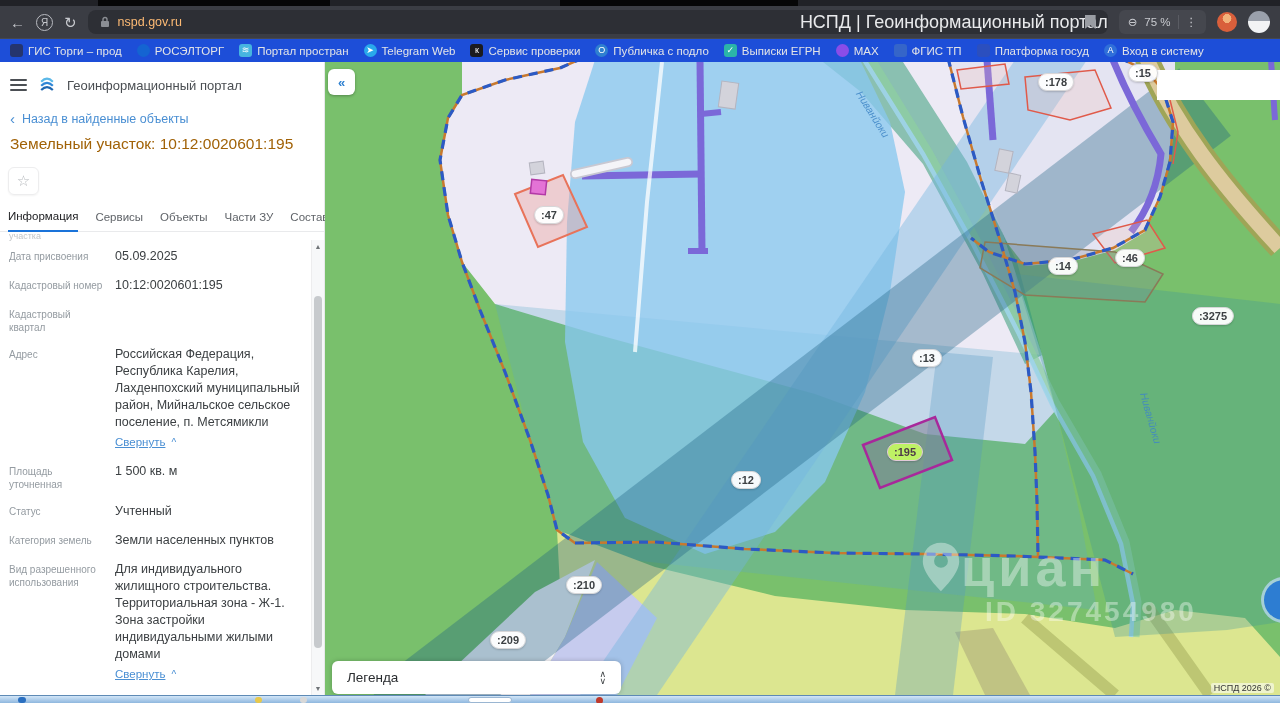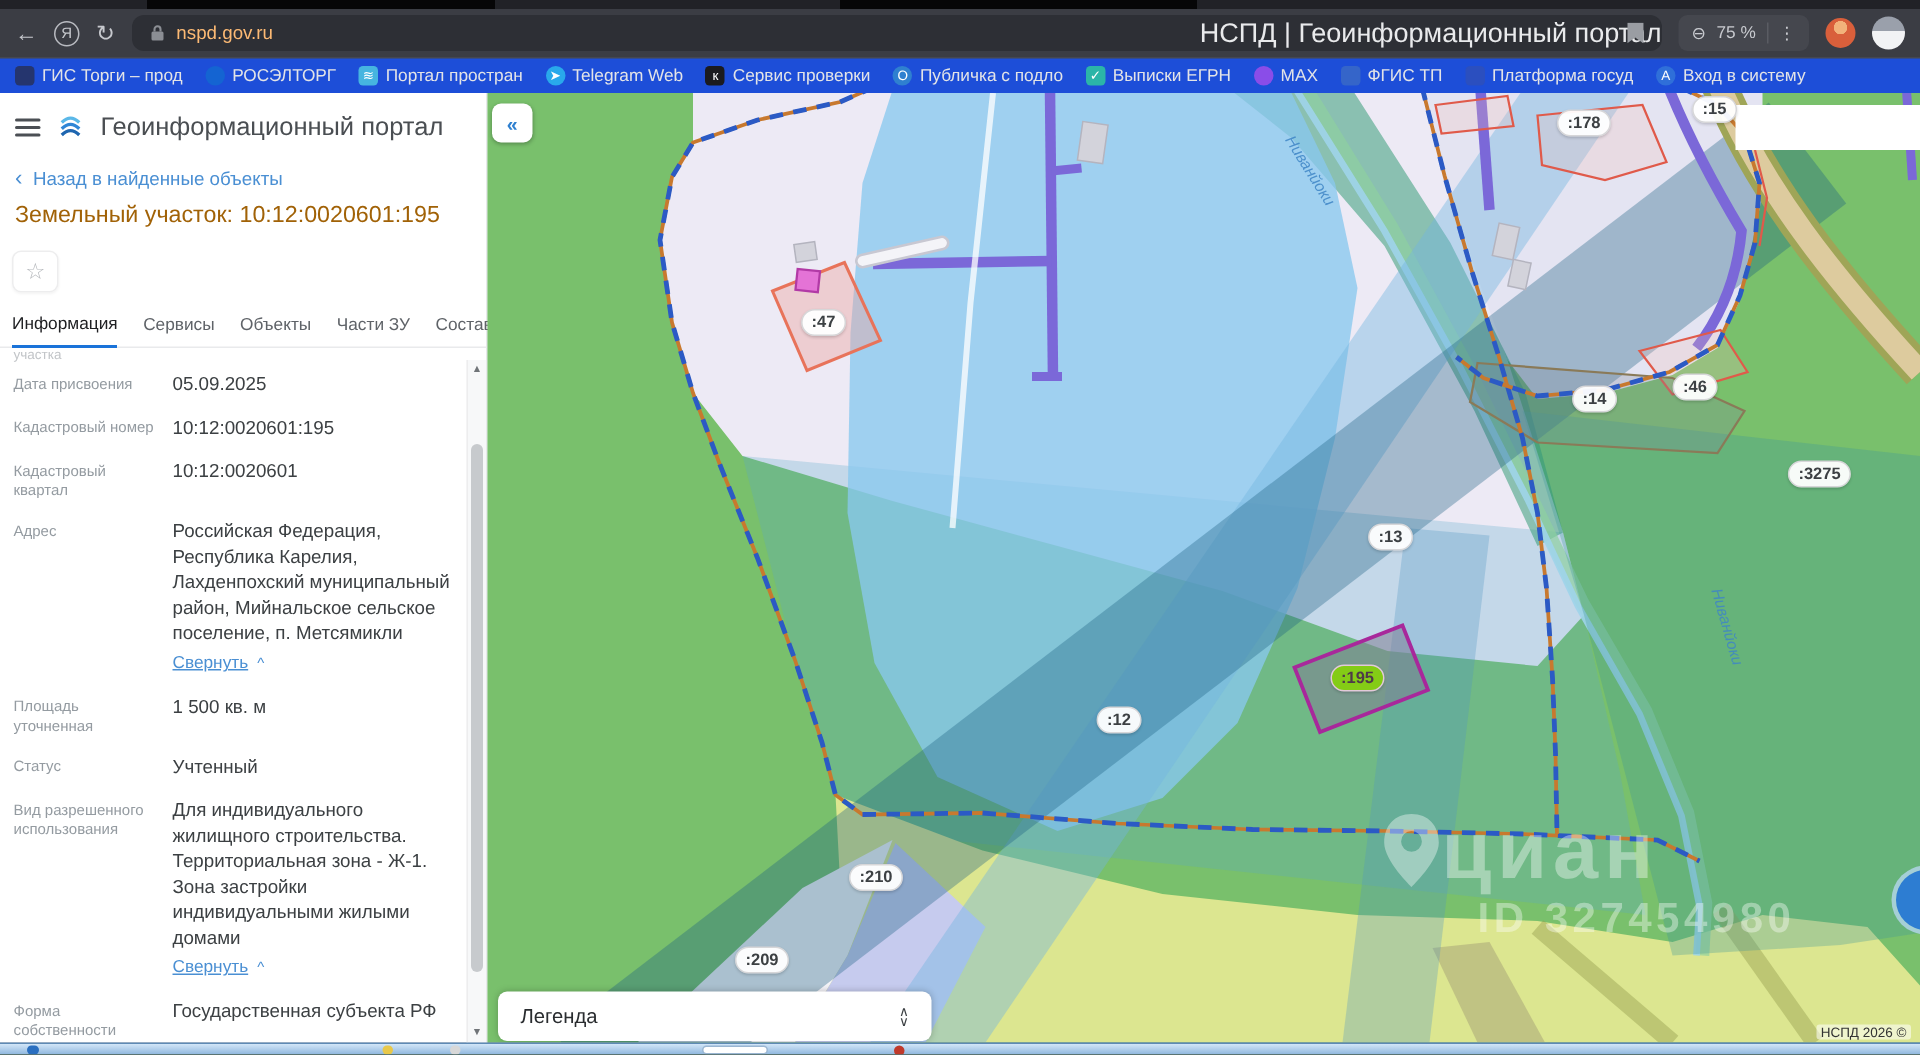--- a/index.html
+++ b/index.html
@@ -33,21 +33,21 @@
   
   .main{display:flex;height:633px;background:#fff;}
   .sidebar{width:325px;background:#fff;position:relative;flex:none;border-right:1px solid #e7e8ea;}
   .map{flex:1;position:relative;overflow:hidden;background:#79c06c;}
   .map-svg{position:absolute;left:0;top:0;}
 
   
   .sb-header{display:flex;align-items:center;gap:10px;padding:13px 10px 8px;}
   .burger{display:flex;flex-direction:column;gap:3px;width:17px;}
   .burger i{height:2px;background:#4b4f54;border-radius:1px;}
-  .sb-title{font-size:17px;color:#4a4e52;}
+  .sb-title{font-size:13px;color:#4a4e52;}
   .back-row{padding:9px 10px 2px;color:#4a8fd3;font-size:12.5px;display:flex;gap:7px;align-items:center;}
   .back-chev{font-size:15px;line-height:10px;}
   .obj-title{padding:7px 10px 2px;font-size:15.5px;color:#a16207;}
   .star-btn{margin:12px 8px 2px;width:31px;height:28px;border:1px solid #ededee;border-radius:6px;
     color:#b6b9bd;font-size:15px;display:flex;align-items:center;justify-content:center;
     box-shadow:0 1px 2px rgba(0,0,0,.05);}
   .tabs-row{display:flex;align-items:flex-end;gap:17px;padding:12px 8px 0;border-bottom:1px solid #e9eaec;position:relative;}
   .tab{font-size:11.5px;color:#5f6368;padding-bottom:8px;white-space:nowrap;}
   .tab.active{color:#202124;border-bottom:2px solid #1a73d9;margin-bottom:-1px;}
   .tab-next{width:18px;height:18px;border:1px solid #e2e2e4;border-radius:3px;color:#1a73d9;font-size:9px;
@@ -62,21 +62,21 @@
   .clink-t{text-decoration:underline;}
   .caret{font-size:10px;}
   .sb-scroll{position:absolute;right:0;top:178px;bottom:0;width:13px;background:#f7f8f9;border-left:1px solid #ededee;}
   .sb-scroll .arr{position:absolute;left:0;right:0;text-align:center;font-size:7px;color:#707478;}
   .sb-scroll .thumb{position:absolute;left:2px;right:2px;top:56px;height:352px;background:#c7cacd;border-radius:4px;}
 
   
   .map-label{position:absolute;transform:translate(-50%,-50%);background:rgba(255,255,255,.95);
     border:1px solid #d6d6d8;border-radius:9px;padding:0 6px;font-size:11px;font-weight:bold;
     color:#3c4043;line-height:16px;box-shadow:0 1px 2px rgba(0,0,0,.18);white-space:nowrap;}
-  .map-label.sel{background:#84cc16;border-color:#e2cada;color:#4e3a49;}
+  .map-label.sel{background:#bef264;border-color:#e2cada;color:#4e3a49;}
   .river-label{position:absolute;color:#3f86c6;font-size:10.5px;font-style:italic;opacity:.85;white-space:nowrap;}
   .collapse-btn{position:absolute;left:3px;top:7px;width:27px;height:26px;background:#fff;border-radius:6px;
     color:#2f80d0;font-size:13px;font-weight:bold;display:flex;align-items:center;justify-content:center;
     box-shadow:0 1px 3px rgba(0,0,0,.3);}
   .blank-box{position:absolute;left:832px;top:8px;width:123px;height:30px;background:#fff;}
   .blue-dot{position:absolute;left:936px;top:515px;width:46px;height:46px;border-radius:50%;
     background:#2d7dd2;border:3px solid rgba(205,235,215,.75);}
   .legend-bar{position:absolute;left:7px;bottom:1px;width:289px;height:33px;background:#fff;border-radius:6px;
     display:flex;align-items:center;justify-content:space-between;padding:0 15px;font-size:13.5px;
     color:#2a2d30;box-shadow:0 0 5px rgba(0,0,0,.22);}
@@ -213,23 +213,20 @@
           </div>
         </div>
         <div class="frow">
           <div class="flabel">Кадастровый номер</div>
           <div class="fval">
             <div>10:12:0020601:195</div>
           </div>
         </div>
         <div class="frow">
           <div class="flabel">Кадастровый квартал</div>
-          <div class="fval">
-            <div>10:12:0020601</div>
-          </div>
         </div>
         <div class="frow">
           <div class="flabel">Адрес</div>
           <div class="fval">
             <div>Российская Федерация, Республика Карелия, Лахденпохский муниципальный район, Мийнальское сельское поселение, п. Метсямикли</div>
             <div class="clink">
               <span class="clink-t">Свернуть</span>
               <span class="caret">^</span>
             </div>
           </div>
@@ -237,20 +234,26 @@
         <div class="frow">
           <div class="flabel">Площадь уточненная</div>
           <div class="fval">
             <div>1 500 кв. м</div>
           </div>
         </div>
         <div class="frow">
           <div class="flabel">Статус</div>
           <div class="fval">
             <div>Учтенный</div>
+          </div>
+        </div>
+        <div class="frow">
+          <div class="flabel">Категория земель</div>
+          <div class="fval">
+            <div>Земли населенных пунктов</div>
           </div>
         </div>
         <div class="frow">
           <div class="flabel">Вид разрешенного использования</div>
           <div class="fval">
             <div>Для индивидуального жилищного строительства. Территориальная зона - Ж-1. Зона застройки индивидуальными жилыми домами</div>
             <div class="clink">
               <span class="clink-t">Свернуть</span>
               <span class="caret">^</span>
             </div>

